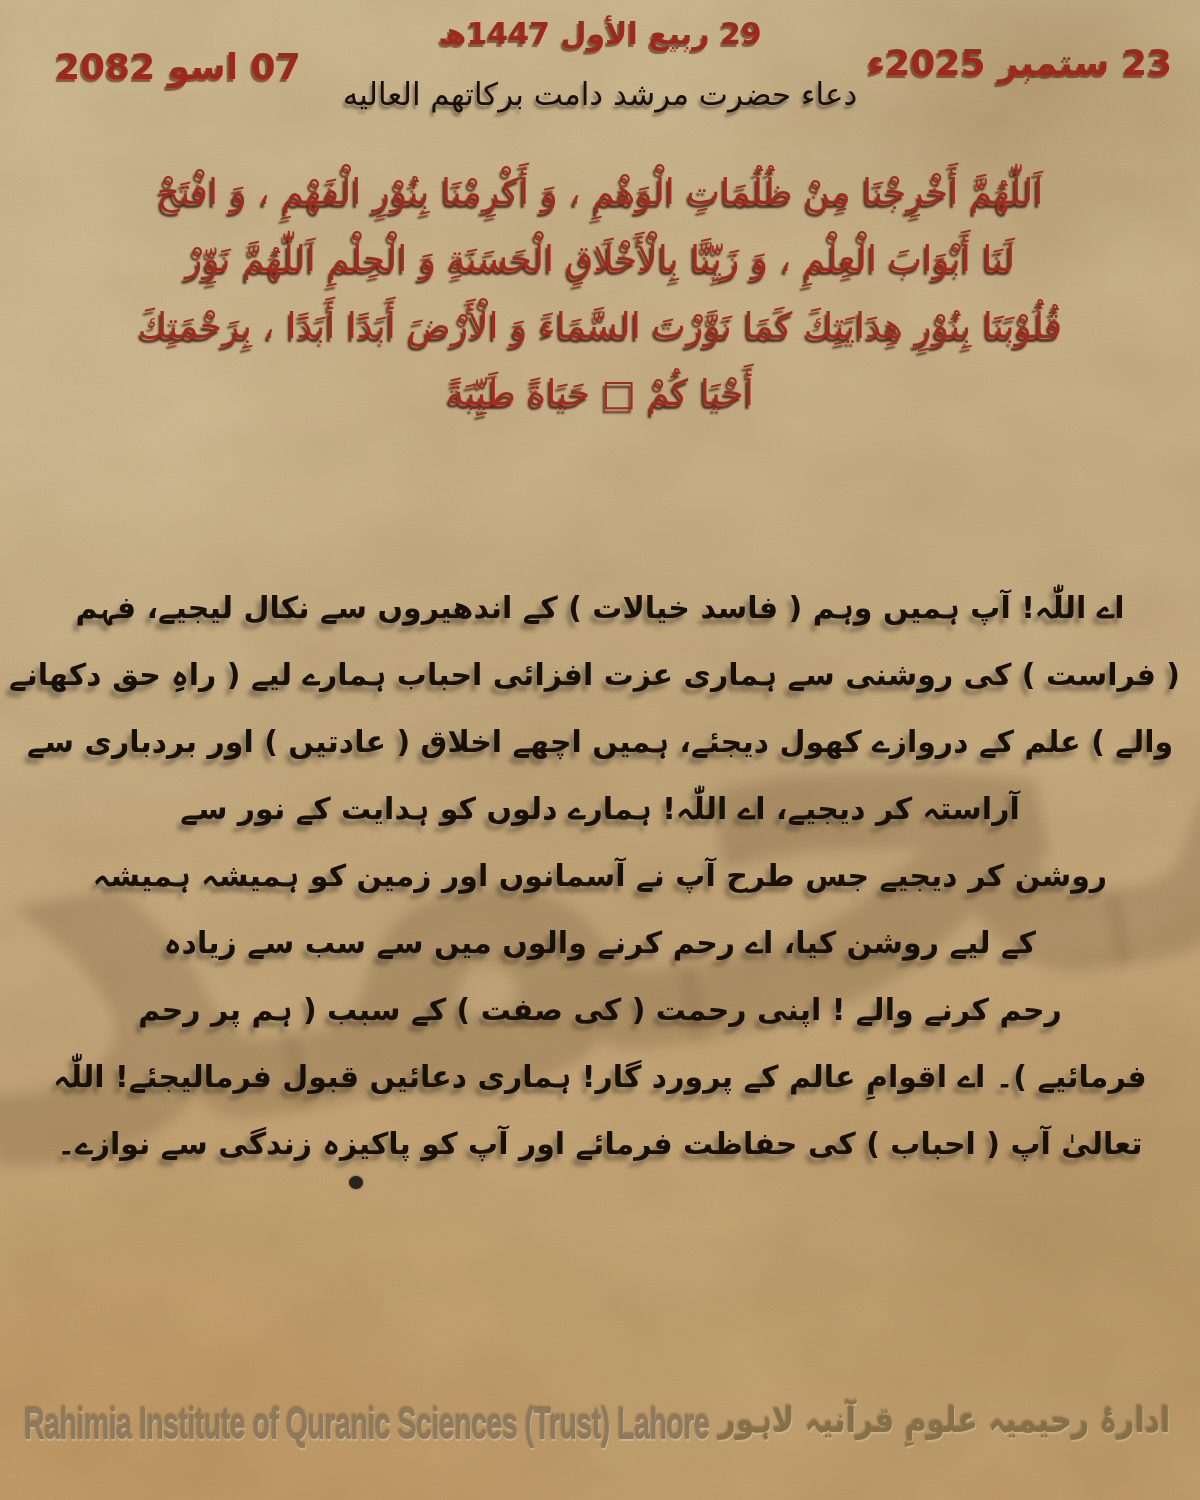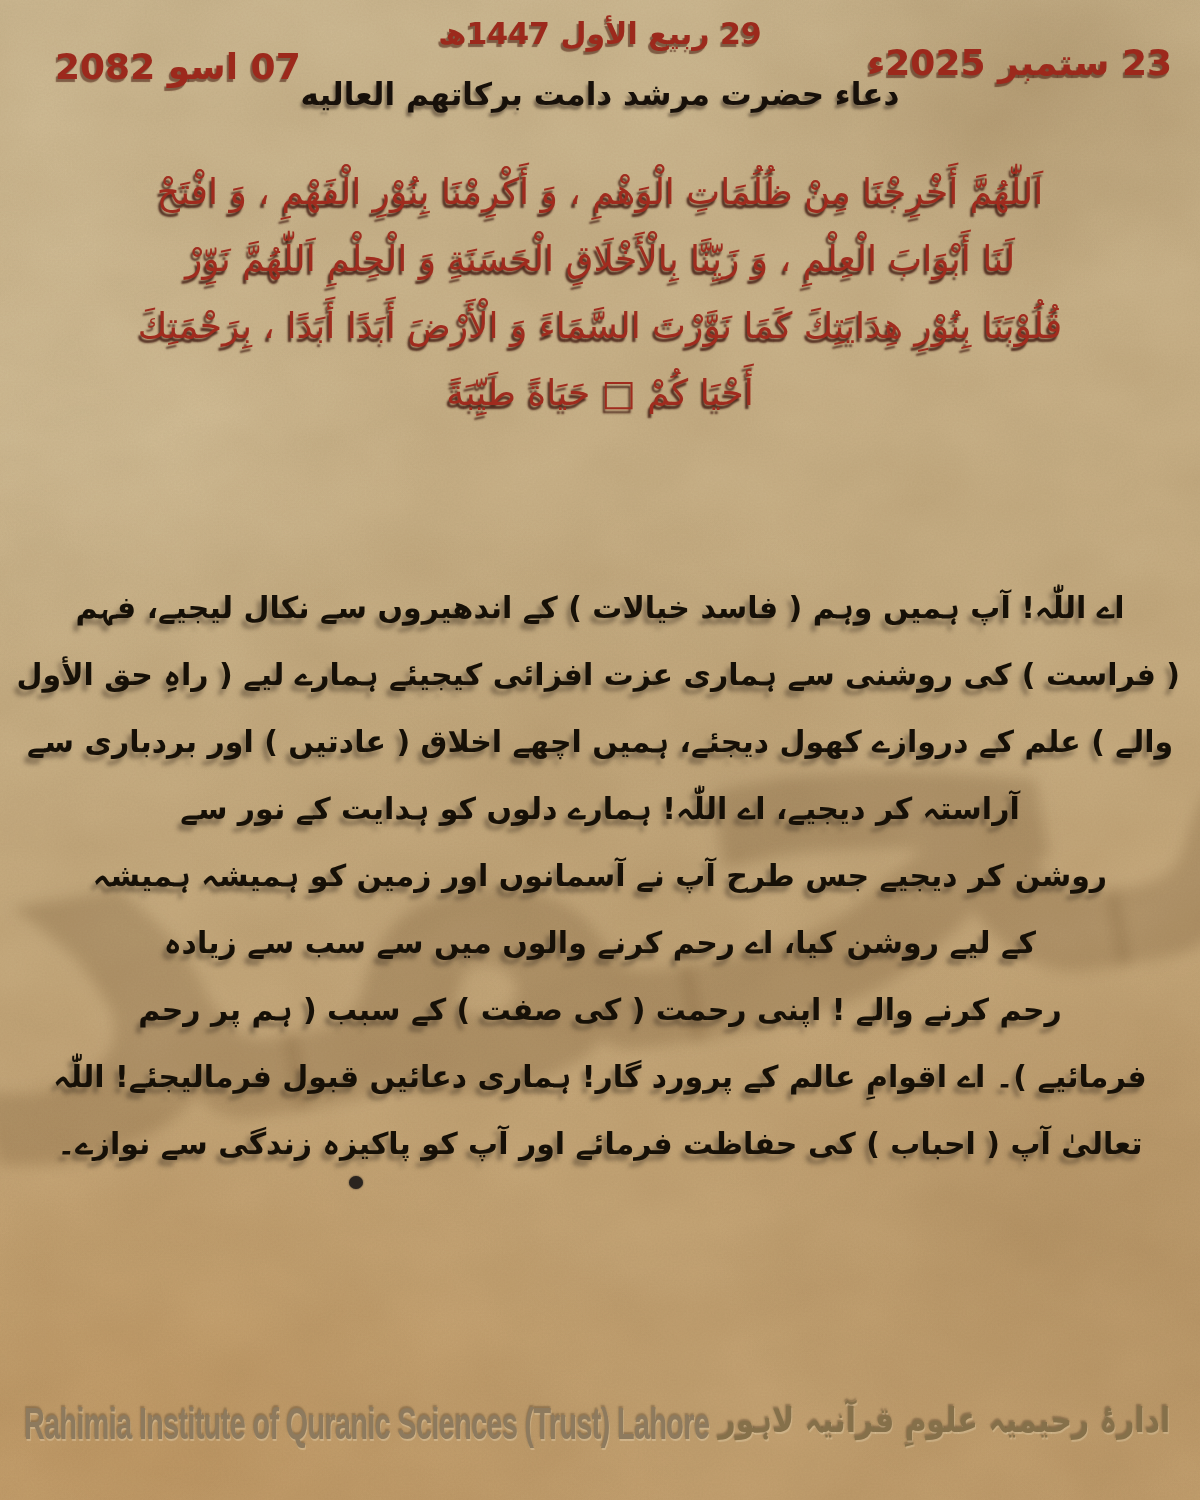--- a/index.html
+++ b/index.html
@@ -24,21 +24,21 @@
     mix-blend-mode:multiply;user-select:none;
   }
   .ink-dot{position:absolute;left:349px;top:1176px;width:14px;height:13px;border-radius:50%;
     background:#2a241f;box-shadow:0 0 2px rgba(42,36,31,.85);}
   .date{position:absolute;direction:rtl;font-weight:bold;font-size:36px;color:#9c291c;
     text-shadow:-2px 3px 1px rgba(66,20,10,.55);white-space:nowrap;text-align:center;}
   .date-hijri{top:16px;left:0;right:0;font-size:30px;}
   .date-greg{top:42px;right:28px;}
   .date-desi{top:46px;left:55px;}
   .title{position:absolute;top:76px;left:0;right:0;margin:0;text-align:center;direction:rtl;
-    font-size:31px;font-weight:bold;color:#17100a;
+    font-size:31px;font-weight:normal;color:#17100a;
     text-shadow:-2px 4px 3px rgba(75,60,45,.6);}
   .prayer{position:absolute;top:158px;left:20px;right:20px;text-align:center;direction:rtl;
     color:#a02b1e;}
   .ar-line{height:67px;line-height:67px;font-size:36px;font-weight:normal;white-space:nowrap;
     text-shadow:-2px 4px 2px rgba(52,14,8,.8);}
   .translation{position:absolute;top:574px;left:20px;right:20px;text-align:center;direction:rtl;
     color:#161007;}
   .ur-line{height:67px;line-height:67px;font-size:30px;font-weight:bold;white-space:nowrap;
     text-shadow:-4px 6px 4px rgba(72,57,42,.5);}
   .footer-en{position:absolute;left:24px;top:1398px;
@@ -82,21 +82,21 @@
 
   <section class="prayer">
     <div class="ar-line">اَللّٰهُمَّ أَخْرِجْنَا مِنْ ظُلُمَاتِ الْوَهْمِ ، وَ أَكْرِمْنَا بِنُوْرِ الْفَهْمِ ، وَ افْتَحْ</div>
     <div class="ar-line">لَنَا أَبْوَابَ الْعِلْمِ ، وَ زَيِّنَّا بِالْأَخْلَاقِ الْحَسَنَةِ وَ الْحِلْمِ اَللّٰهُمَّ نَوِّرْ</div>
     <div class="ar-line">قُلُوْبَنَا بِنُوْرِ هِدَايَتِكَ كَمَا نَوَّرْتَ السَّمَاءَ وَ الْأَرْضَ أَبَدًا أَبَدًا ، بِرَحْمَتِكَ</div>
     <div class="ar-line">أَحْيَا كُمْ □ حَيَاةً طَيِّبَةً</div>
   </section>
 
   <section class="translation">
     <div class="ur-line">اے اللّٰہ! آپ ہمیں وہم ( فاسد خیالات ) کے اندھیروں سے نکال لیجیے، فہم</div>
-    <div class="ur-line">( فراست ) کی روشنی سے ہماری عزت افزائی کیجیئے ہمارے لیے ( راہِ حق الأول</div>
+    <div class="ur-line">( فراست ) کی روشنی سے ہماری عزت افزائی احباب ہمارے لیے ( راہِ حق دکھانے</div>
     <div class="ur-line">والے ) علم کے دروازے کھول دیجئے، ہمیں اچھے اخلاق ( عادتیں ) اور بردباری سے</div>
     <div class="ur-line">آراستہ کر دیجیے، اے اللّٰہ! ہمارے دلوں کو ہدایت کے نور سے</div>
     <div class="ur-line">روشن کر دیجیے جس طرح آپ نے آسمانوں اور زمین کو ہمیشہ ہمیشہ</div>
     <div class="ur-line">کے لیے روشن کیا، اے رحم کرنے والوں میں سے سب سے زیادہ</div>
     <div class="ur-line">رحم کرنے والے ! اپنی رحمت ( کی صفت ) کے سبب ( ہم پر رحم</div>
     <div class="ur-line">فرمائیے )۔ اے اقوامِ عالم کے پرورد گار! ہماری دعائیں قبول فرمالیجئے! اللّٰہ</div>
     <div class="ur-line">تعالیٰ آپ ( احباب ) کی حفاظت فرمائے اور آپ کو پاکیزہ زندگی سے نوازے۔</div>
   </section>
 
   <footer>

